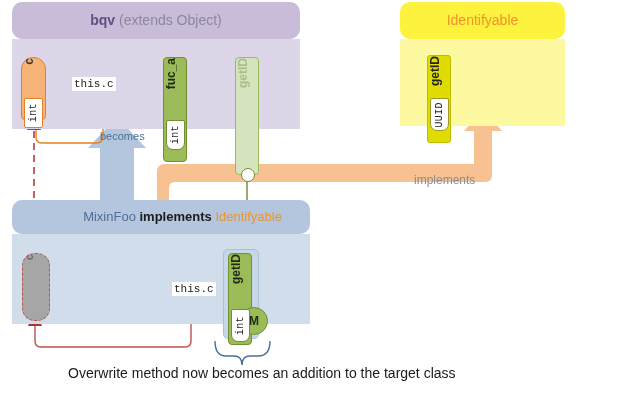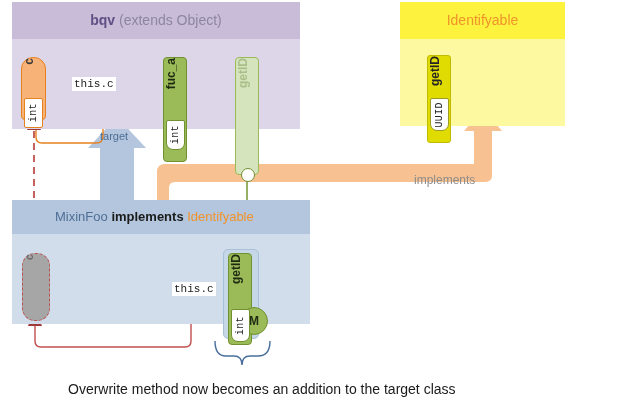--- a/index.html
+++ b/index.html
@@ -23,20 +23,21 @@
   .classbox {
     position: absolute;
     box-sizing: border-box;
   }
   .cls-header {
     width: 100%;
     text-align: center;
     box-sizing: border-box;
     white-space: nowrap;
     overflow: hidden;
+    border-radius: 10px;
   }
   .cls-body { width: 100%; box-sizing: border-box; }
 
   
   #bqv-box { left: 12px; top: 2px; width: 288px; height: 127px; }
   #bqv-box .cls-header {
     height: 37px; line-height: 37px;
     background: #c8bcd9;
     font-size: 14px;
     color: #7c6ba0;
@@ -54,21 +55,21 @@
     color: #f0932b;
   }
   #idf-box .cls-body { height: 87px; background: #fdf9a0; }
 
   
   #mixin-box { left: 12px; top: 200px; width: 298px; height: 124px; }
   #mixin-box .cls-header {
     height: 34px; line-height: 34px;
     background: #b3c6dd;
     font-size: 13px;
-    text-align: left;
+    text-align: center;
     padding-left: 43px;
   }
   #mixin-box .cls-body { height: 90px; background: #d1ddeb; }
   .mx-name { color: #4f6f96; }
   .mx-impl { color: #1b1b1b; font-weight: bold; }
   .mx-iface { color: #f0932b; }
 
   
   .member {
     position: absolute;
@@ -198,21 +199,21 @@
   }
   #txt-implements {
     left: 414px; top: 173px;
     font-size: 12px; color: #8c8c8c;
   }
   #txt-target {
     left: 100px; top: 130px;
     font-size: 11px; color: #4f6f96;
   }
   #txt-caption {
-    left: 68px; top: 381px;
+    left: 68px; top: 365px;
     font-size: 14px; color: #1a1a1a;
   }
 
   svg.overlay {
     position: absolute; left: 0; top: 0;
     width: 640px; height: 406px;
     pointer-events: none;
   }
 </style>
 </head>
@@ -348,17 +349,17 @@
     <div class="vlabel">getID</div>
   </div>
   <div class="abs" id="mixin-m-circle">M</div>
   <div class="typetag" id="mixin-getid-type">
     <span>int</span>
   </div>
 
   <div class="codelabel" id="lbl-thisc-top">this.c</div>
   <div class="codelabel" id="lbl-thisc-bottom">this.c</div>
 
-  <div class="freetext" id="txt-target">target</div>
+  <div class="freetext" id="txt-target">becomes</div>
   <div class="freetext" id="txt-implements">implements</div>
   <div class="freetext" id="txt-caption">Overwrite method now becomes an addition to the target class</div>
 
 </div>
 
 </body></html>

